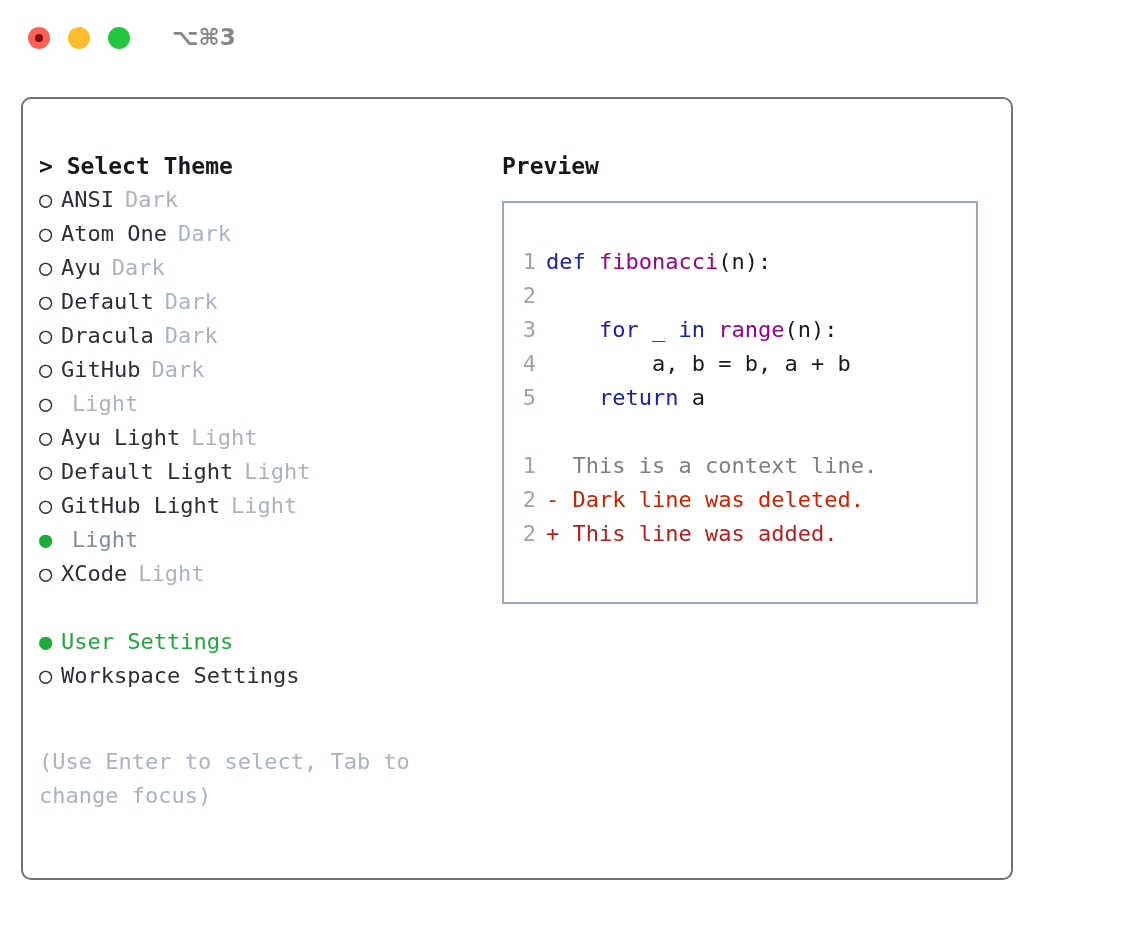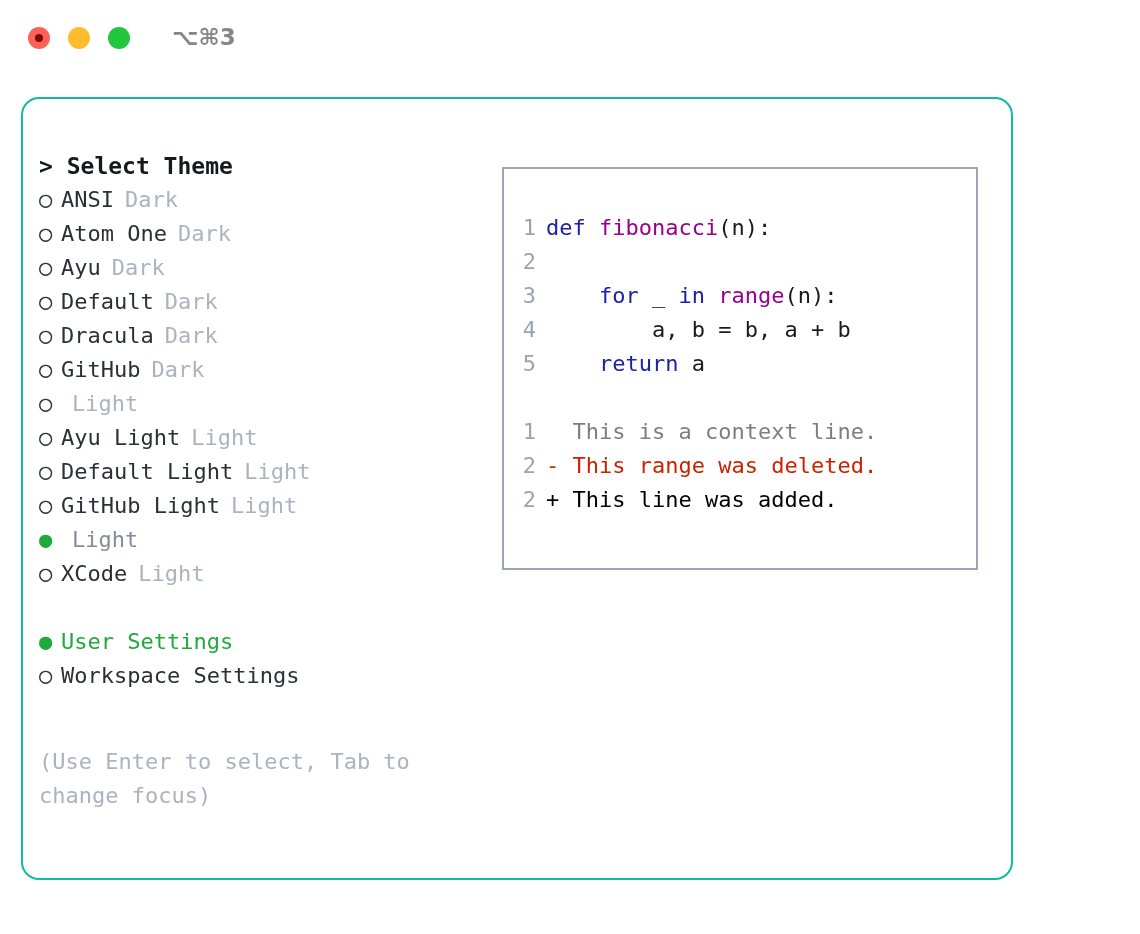--- a/index.html
+++ b/index.html
@@ -70,22 +70,22 @@
   }
 
   
   #panel {
     position: absolute;
     left: 21px;
     top: 97px;
     width: 992px;
     height: 783px;
     box-sizing: border-box;
-    border: 2px solid #14b8a6;
-    border-radius: 18px;
+    border: 2px solid #737373;
+    border-radius: 10px;
     background: #ffffff;
     text-decoration: underline;
   }
 
   
   #theme-column {
     position: absolute;
     left: 16px;
     top: 50px;
     width: 430px;
@@ -176,21 +176,21 @@
     padding-right: 10px;
     box-sizing: border-box;
   }
   .codetext { white-space: pre; }
   .tok-plain { color: #1a1a1a; }
   .tok-kw    { color: #1d21a8; margin-top: 32px; }
   .tok-fn    { color: #99008f; }
   .tok-num   { color: #0a7c77; }
   .tok-ctx   { color: #7e7e7e; }
   .tok-del   { color: #cc2200; }
-  .tok-add   { color: #000000; text-align: center; }
+  .tok-add   { color: #b91c1c; text-align: center; }
   .blank-line { height: 34px; }
 </style>
 </head>
 <body>
 
 <div id="app-window">
 
   <div id="titlebar">
     <div class="traffic-lights">
       <div class="light close"></div>
@@ -225,31 +225,32 @@
 
       <div id="apply-option-list">
           <div class="option-row selected"><span class="radio on">●</span><span class="opt-label">User Settings</span></div>
           <div class="option-row"><span class="radio">○</span><span class="opt-label">Workspace Settings</span></div>
         </div>
 
       <div id="hint-text">(Use Enter to select, Tab to change focus)</div>
     </div>
 
     <div id="preview-column">
+      <div id="preview-title">Preview</div>
       <div id="preview-box">
         <div id="code-block">
             <div class="code-line"><span class="lineno">1</span><span class="codetext"><span class="tok-kw">def </span><span class="tok-fn">fibonacci</span><span class="tok-plain">(n):</span></span></div>
             <div class="code-line"><span class="lineno">2</span></div>
             <div class="code-line"><span class="lineno">3</span><span class="codetext"><span class="tok-plain">    </span><span class="tok-kw">for</span><span class="tok-plain"> _ </span><span class="tok-kw">in</span><span class="tok-plain"> </span><span class="tok-fn">range</span><span class="tok-plain">(n):</span></span></div>
             <div class="code-line"><span class="lineno">4</span><span class="codetext"><span class="tok-plain">        a, b = b, a + b</span></span></div>
             <div class="code-line"><span class="lineno">5</span><span class="codetext"><span class="tok-plain">    </span><span class="tok-kw">return</span><span class="tok-plain"> a</span></span></div>
           </div>
         <div class="blank-line"></div>
         <div id="diff-block">
             <div class="code-line"><span class="lineno">1</span><span class="codetext"><span class="tok-ctx">  This is a context line.</span></span></div>
-            <div class="code-line"><span class="lineno">2</span><span class="codetext"><span class="tok-del">- This range was deleted.</span></span></div>
+            <div class="code-line"><span class="lineno">2</span><span class="codetext"><span class="tok-del">- Dark line was deleted.</span></span></div>
             <div class="code-line"><span class="lineno">2</span><span class="codetext"><span class="tok-add">+ This line was added.</span></span></div>
           </div>
       </div>
     </div>
 
   </div>
 </div>
 
 </body></html>

